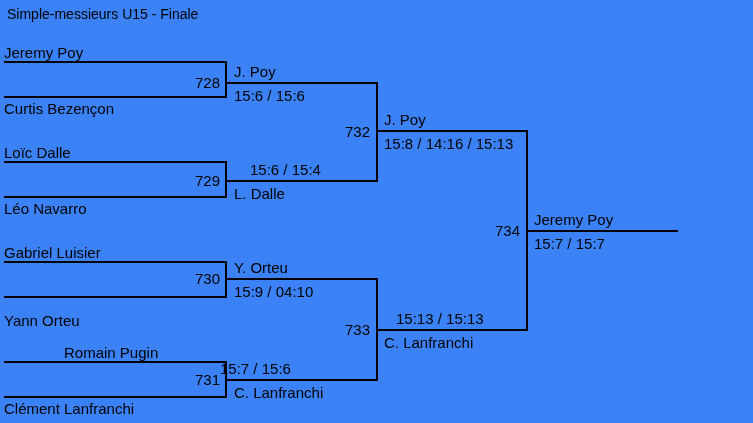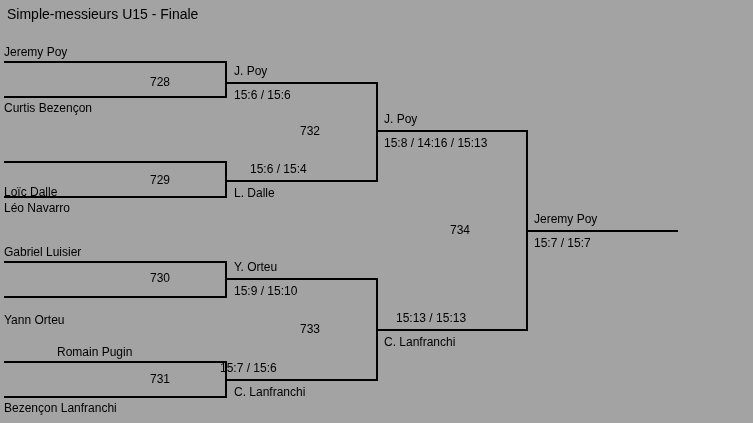--- a/index.html
+++ b/index.html
@@ -1,42 +1,42 @@
 <!DOCTYPE html>
 <html><head>
 <meta charset="utf-8">
 <style>
   html, body { margin: 0; padding: 0; background: #fff; }
   .bracket {
     position: relative;
     width: 753px;
     height: 423px;
-    background: #a3a3a3;
+    background: #3b82f6;
     font-family: "Liberation Sans", sans-serif;
     color: #000;
     overflow: hidden;
   }
   .title {
     position: absolute;
     left: 7px;
     top: 6px;
     font-size: 14px;
     font-weight: normal;
     margin: 0;
     white-space: nowrap;
   }
   .lbl {
     position: absolute;
-    font-size: 12px;
+    font-size: 15px;
     line-height: 13px;
     white-space: nowrap;
   }
   .num {
     width: 70px;
-    text-align: left;
+    text-align: right;
   }
   .ln {
     position: absolute;
     background: #000;
   }
   .h { height: 2px; }
   .v { width: 2px; }
 </style>
 </head>
 <body>
@@ -48,45 +48,45 @@
   <span class="lbl" style="left:4px; top:46px;">Jeremy Poy</span>
   <div class="ln h" style="left:4px; top:61px; width:223px;"></div>
   <div class="ln h" style="left:4px; top:96px; width:223px;"></div>
   <div class="ln v" style="left:225px; top:61px; height:37px;"></div>
   <span class="lbl" style="left:4px; top:102px;">Curtis Bezençon</span>
   <span class="lbl num" style="left:150px; top:76px;">728</span>
   <div class="ln h" style="left:225px; top:82px; width:153px;"></div>
   <span class="lbl" style="left:234px; top:65px;">J. Poy</span>
   <span class="lbl" style="left:234px; top:89px;">15:6 / 15:6</span>
 
-  <span class="lbl" style="left:4px; top:146px;margin-top:40px;">Loïc Dalle</span>
+  <span class="lbl" style="left:4px; top:146px;">Loïc Dalle</span>
   <div class="ln h" style="left:4px; top:161px; width:223px;"></div>
   <div class="ln h" style="left:4px; top:196px; width:223px;"></div>
   <div class="ln v" style="left:225px; top:161px; height:37px;"></div>
   <span class="lbl" style="left:4px; top:202px;">Léo Navarro</span>
   <span class="lbl num" style="left:150px; top:174px;">729</span>
   <div class="ln h" style="left:225px; top:180px; width:153px;"></div>
   <span class="lbl" style="left:250px; top:163px;">15:6 / 15:4</span>
   <span class="lbl" style="left:234px; top:187px;">L. Dalle</span>
 
   <span class="lbl" style="left:4px; top:246px;">Gabriel Luisier</span>
   <div class="ln h" style="left:4px; top:261px; width:223px;"></div>
   <div class="ln h" style="left:4px; top:296px; width:223px;"></div>
   <div class="ln v" style="left:225px; top:261px; height:37px;"></div>
   <span class="lbl" style="left:4px; top:314px;">Yann Orteu</span>
   <span class="lbl num" style="left:150px; top:272px;">730</span>
   <div class="ln h" style="left:225px; top:278px; width:153px;"></div>
   <span class="lbl" style="left:234px; top:261px;text-align:right;">Y. Orteu</span>
-  <span class="lbl" style="left:234px; top:285px;">15:9 / 15:10</span>
+  <span class="lbl" style="left:234px; top:285px;">15:9 / 04:10</span>
 
-  <span class="lbl" style="left:13px; top:346px;padding-left:44px;">Romain Pugin</span>
+  <span class="lbl" style="left:20px; top:346px;padding-left:44px;">Romain Pugin</span>
   <div class="ln h" style="left:4px; top:361px; width:223px;"></div>
   <div class="ln h" style="left:4px; top:396px; width:223px;"></div>
   <div class="ln v" style="left:225px; top:361px; height:37px;"></div>
-  <span class="lbl" style="left:4px; top:402px;">Bezençon Lanfranchi</span>
+  <span class="lbl" style="left:4px; top:402px;">Clément Lanfranchi</span>
   <span class="lbl num" style="left:150px; top:373px;">731</span>
   <div class="ln h" style="left:225px; top:379px; width:153px;"></div>
   <span class="lbl" style="left:220px; top:362px;">15:7 / 15:6</span>
   <span class="lbl" style="left:234px; top:386px;">C. Lanfranchi</span>
 
   <div class="ln v" style="left:376px; top:82px; height:100px;"></div>
   <span class="lbl num" style="left:300px; top:125px;">732</span>
   <div class="ln h" style="left:376px; top:130px; width:152px;"></div>
   <span class="lbl" style="left:384px; top:113px;">J. Poy</span>
   <span class="lbl" style="left:384px; top:137px;">15:8 / 14:16 / 15:13</span>

